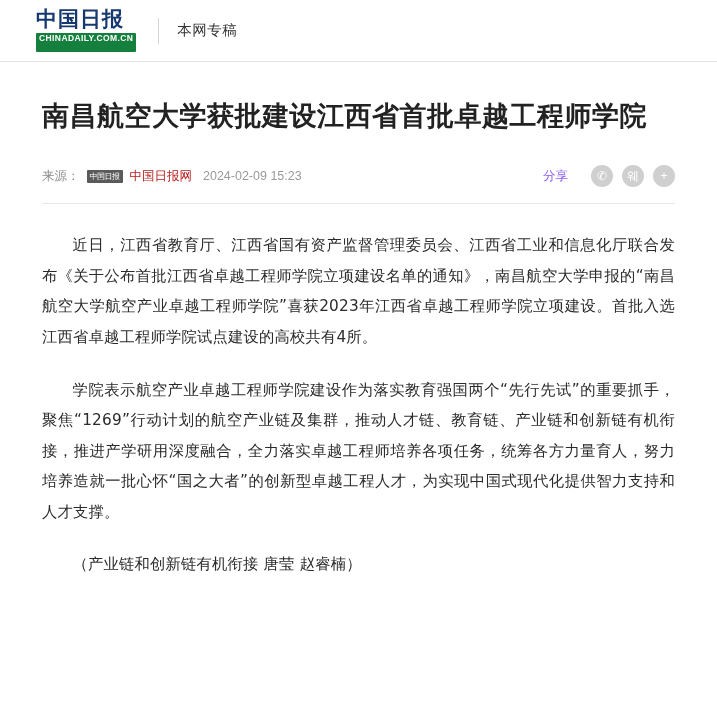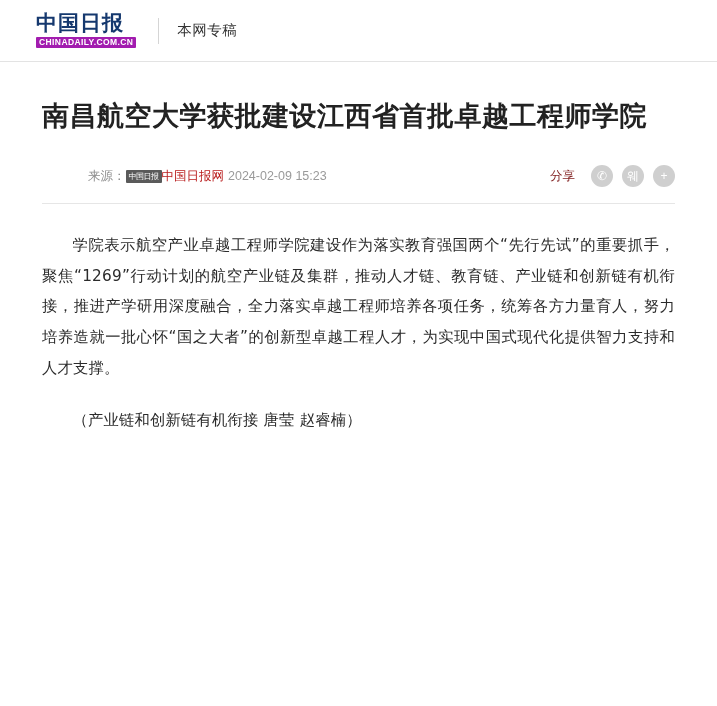--- a/index.html
+++ b/index.html
@@ -37,27 +37,27 @@
   }
   .logo-cn-top {
     font-family: "DejaVu Sans", sans-serif;
     font-size: 21px;
     font-weight: bold;
     color: #15386e;
     letter-spacing: 1px;
   }
   .logo-cn-bottom {
     margin-top: 3px;
-    background: #a21caf;
+    background: #15803d;
     color: #ffffff;
     font-family: "Liberation Sans", sans-serif;
     font-size: 8.5px;
     font-weight: bold;
     letter-spacing: 0.4px;
-    padding: 1px 3px 1px 3px;
+    padding: 1px 3px 9px 3px;
     border-radius: 1px;
   }
   .logo-zw {
     font-family: "DejaVu Sans", sans-serif;
     font-size: 30px;
     font-weight: bold;
     color: #15386e;
     margin-left: 6px;
     letter-spacing: 0px;
   }
@@ -92,21 +92,21 @@
   .meta-row {
     margin-top: 30px;
     display: flex;
     align-items: center;
     font-size: 12.5px;
     color: #8c8c8c;
   }
   .meta-left {
     display: flex;
     align-items: center;
-    margin-left: 46px;
+    gap: 7px;
   }
   .meta-source-label { color: #8c8c8c; }
   .meta-badge {
     display: inline-block;
     background: #5a5a5a;
     color: #ffffff;
     font-size: 8px;
     line-height: 11px;
     padding: 1px 3px;
     border-radius: 1px;
@@ -114,21 +114,21 @@
   }
   .meta-source { color: #b91c1c; }
   .meta-time { color: #9a9a9a; margin-left: 4px; }
 
   .meta-right {
     margin-left: auto;
     display: flex;
     align-items: center;
     gap: 9px;
   }
-  .share-label { color: #7f1d1d; margin-right: 7px; }
+  .share-label { color: #8b5cf6; margin-right: 14px; }
   .share-btn {
     width: 22px;
     height: 22px;
     border-radius: 50%;
     display: inline-flex;
     align-items: center;
     justify-content: center;
     color: #ffffff;
     font-size: 12px;
     line-height: 1;
@@ -187,17 +187,18 @@
       <span class="share-label">分享</span>
       <span class="share-btn share-wechat">✆</span>
       <span class="share-btn share-weibo">웨</span>
       <span class="share-btn share-more">+</span>
     </div>
   </div>
 
   <div class="meta-rule"></div>
 
   <div class="body-text">
+    <p>近日，江西省教育厅、江西省国有资产监督管理委员会、江西省工业和信息化厅联合发布《关于公布首批江西省卓越工程师学院立项建设名单的通知》，南昌航空大学申报的“南昌航空大学航空产业卓越工程师学院”喜获2023年江西省卓越工程师学院立项建设。首批入选江西省卓越工程师学院试点建设的高校共有4所。</p>
     <p>学院表示航空产业卓越工程师学院建设作为落实教育强国两个“先行先试”的重要抓手，聚焦“1269”行动计划的航空产业链及集群，推动人才链、教育链、产业链和创新链有机衔接，推进产学研用深度融合，全力落实卓越工程师培养各项任务，统筹各方力量育人，努力培养造就一批心怀“国之大者”的创新型卓越工程人才，为实现中国式现代化提供智力支持和人才支撑。</p>
     <p class="byline">（产业链和创新链有机衔接 唐莹 赵睿楠）</p>
   </div>
 
 </div>
 
 </body></html>

